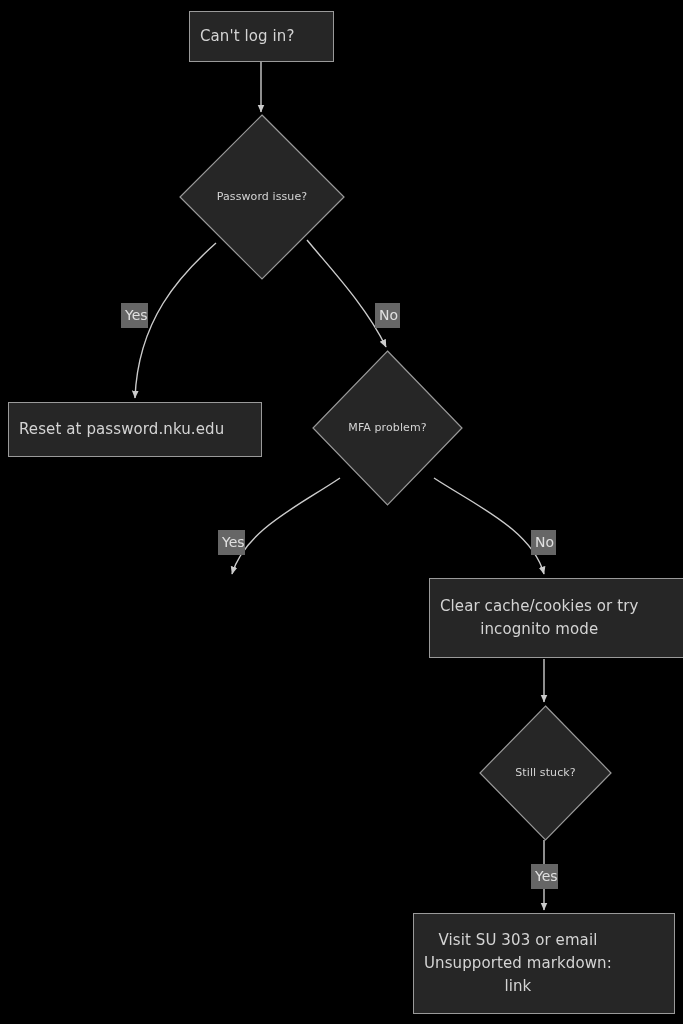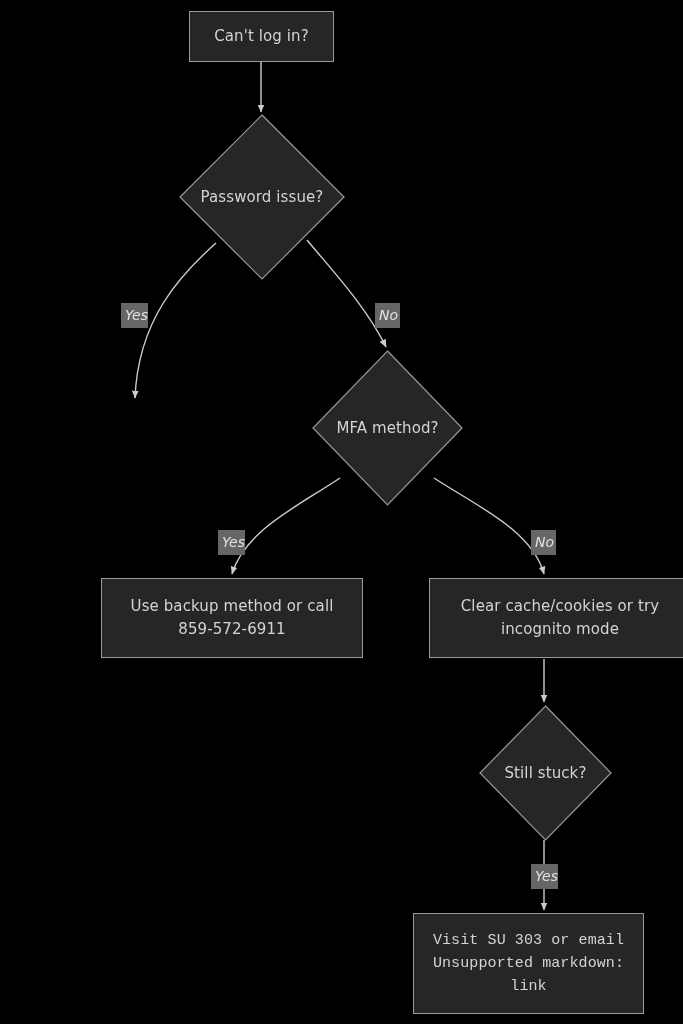--- a/index.html
+++ b/index.html
@@ -26,21 +26,21 @@
     top: 0;
     width: 683px;
     height: 1024px;
     pointer-events: none;
   }
   .node {
     position: absolute;
     box-sizing: border-box;
     display: flex;
     align-items: center;
-    justify-content: center;
+    justify-content: flex-start;
     text-align: center;
   }
   .node.rect {
     background: #262626;
     border: 1px solid #9a9a9a;
   }
   .node-label {
     color: #d4d4d4;
     font-size: 15px;
     line-height: 1.55;
@@ -61,36 +61,35 @@
   .diamond-label {
     position: absolute;
     left: 0;
     top: 0;
     width: 100%;
     height: 100%;
     display: flex;
     align-items: center;
     justify-content: center;
     color: #d4d4d4;
-    font-size: 15px;
+    font-size: 11px;
     line-height: 1.4;
     letter-spacing: 0.1px;
     text-align: center;
   }
   .edge-label {
     position: absolute;
     background: #666666;
     color: #e0e0e0;
     font-size: 14px;
     line-height: 1;
     padding: 5px 4px 6px 4px;
     box-sizing: border-box;
     text-align: center;
     white-space: nowrap;
-    font-style: italic;
   }
 </style>
 </head>
 <body>
 
 <div id="flow-root">
 
   <svg class="edges" viewBox="0 0 683 1024" xmlns="http://www.w3.org/2000/svg">
     <defs>
       <marker id="arrowhead" markerWidth="9" markerHeight="9" refX="7.4" refY="4" orient="auto" markerUnits="userSpaceOnUse">
@@ -121,50 +120,49 @@
     <svg class="diamond-shape" viewBox="0 0 166 166" xmlns="http://www.w3.org/2000/svg">
       <polygon points="83,1 165,83 83,165 1,83" fill="#262626" stroke="#9a9a9a" stroke-width="1.2"></polygon>
     </svg>
     <div class="diamond-label">Password issue?</div>
   </div>
 
   <div class="edge-label" style="left:121px; top:303px; width:27px; height:25px;">Yes</div>
 
   <div class="edge-label" style="left:375px; top:303px; width:25px; height:25px;">No</div>
 
+  <div class="node rect" style="left:8px; top:402px; width:254px; height:55px;">
+    <div class="node-label">Reset at password.nku.edu</div>
+  </div>
 
   <div class="diamond-wrap" style="left:312px; top:350px; width:151px; height:156px;">
     <svg class="diamond-shape" viewBox="0 0 151 156" xmlns="http://www.w3.org/2000/svg">
       <polygon points="75.5,1 150,78 75.5,155 1,78" fill="#262626" stroke="#9a9a9a" stroke-width="1.2"></polygon>
     </svg>
-    <div class="diamond-label">MFA method?</div>
+    <div class="diamond-label">MFA problem?</div>
   </div>
 
   <div class="edge-label" style="left:218px; top:530px; width:27px; height:25px;">Yes</div>
 
   <div class="edge-label" style="left:531px; top:530px; width:25px; height:25px;">No</div>
 
-  <div class="node rect" style="left:101px; top:578px; width:262px; height:80px;">
-    <div class="node-label">Use backup method or call
-859-572-6911</div>
-  </div>
 
   <div class="node rect" style="left:429px; top:578px; width:262px; height:80px;">
     <div class="node-label">Clear cache/cookies or try
 incognito mode</div>
   </div>
 
   <div class="diamond-wrap" style="left:479px; top:705px; width:133px; height:136px;">
     <svg class="diamond-shape" viewBox="0 0 133 136" xmlns="http://www.w3.org/2000/svg">
       <polygon points="66.5,1 132,68 66.5,135 1,68" fill="#262626" stroke="#9a9a9a" stroke-width="1.2"></polygon>
     </svg>
     <div class="diamond-label">Still stuck?</div>
   </div>
 
   <div class="edge-label" style="left:531px; top:864px; width:27px; height:25px;">Yes</div>
 
-  <div class="node rect" style="left:413px; top:913px; width:231px; height:101px;font-family:Liberation Mono, monospace;">
+  <div class="node rect" style="left:413px; top:913px; width:262px; height:101px;">
     <div class="node-label">Visit SU 303 or email
 Unsupported markdown:
 link</div>
   </div>
 
 </div>
 
 </body></html>

